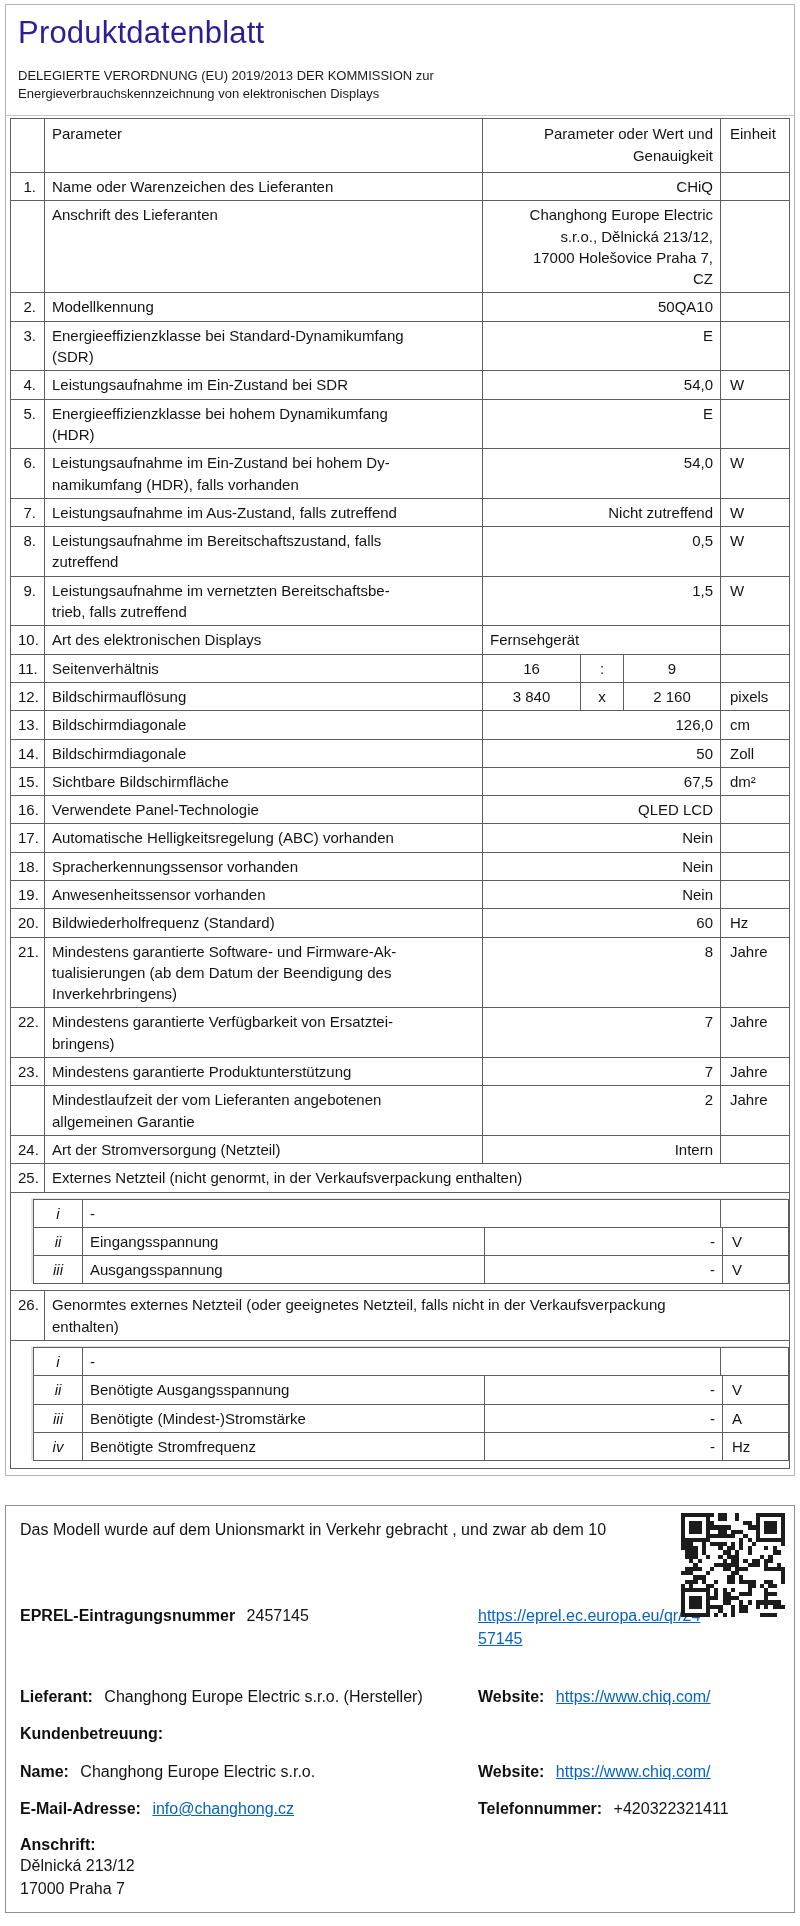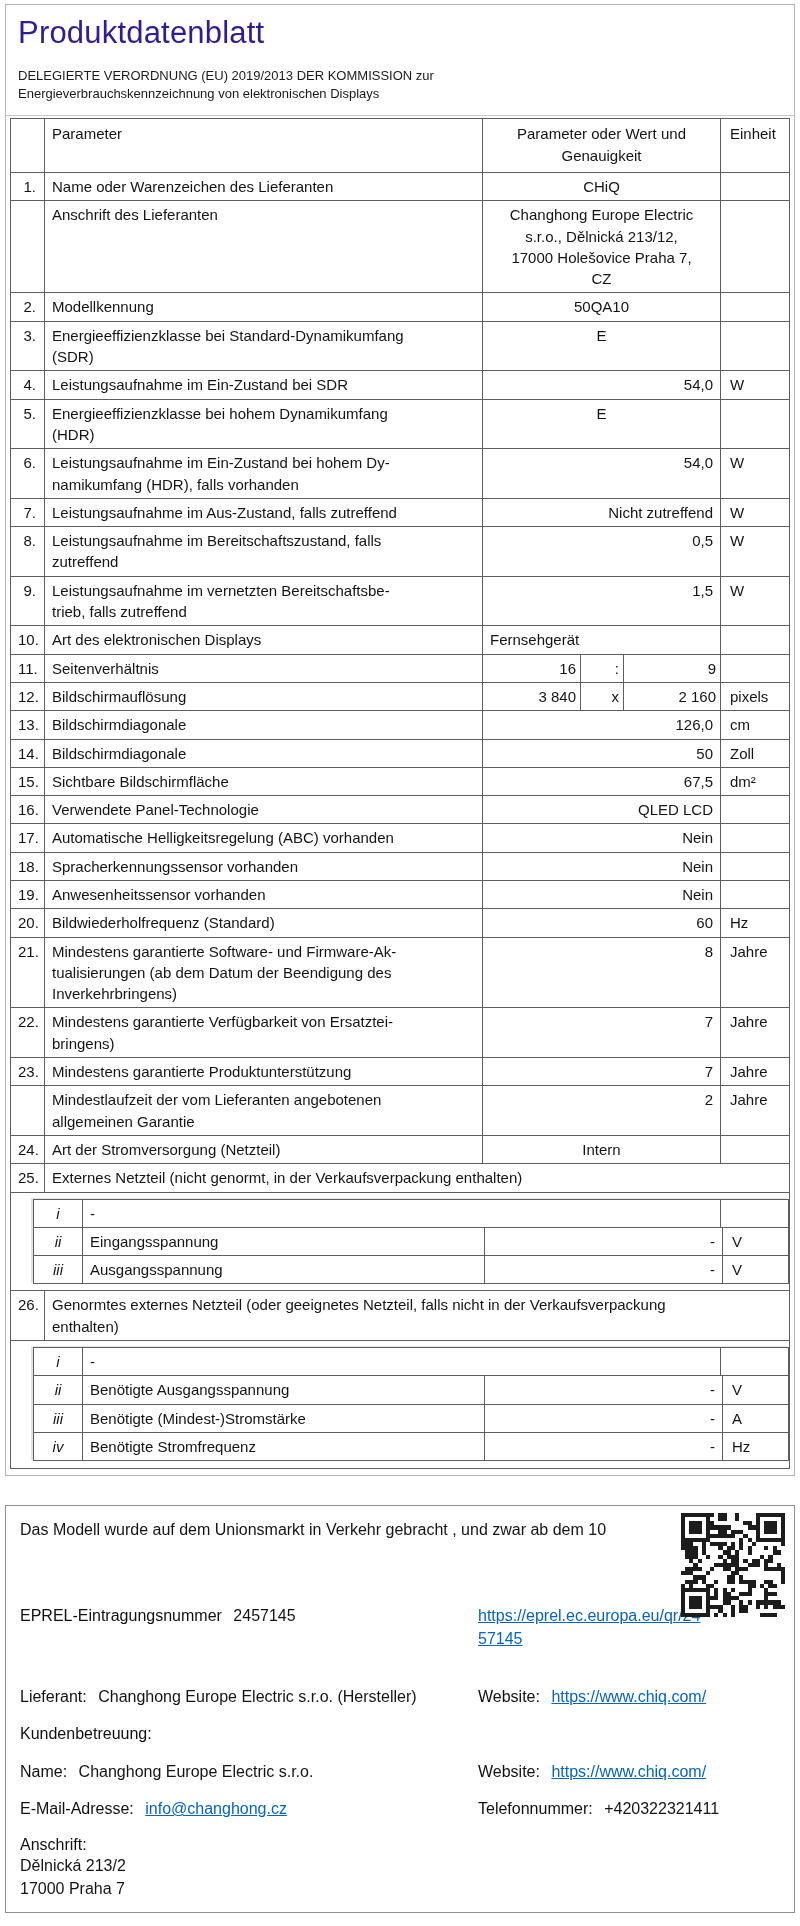--- a/index.html
+++ b/index.html
@@ -10,40 +10,40 @@
   .title{font-size:31px;font-weight:normal;color:#2b1e96;margin:2px 0 16px 0;letter-spacing:.2px}
   .subtitle .ln{display:block;font-size:13px;line-height:1.4;color:#1a1a1a}
   .main-table{margin:2px 4px 0 4px;border:1px solid #5e5e5e;background:#fff}
   .tr{display:grid;grid-template-columns:34px 438px 238px 1fr;border-bottom:1px solid #5e5e5e}
   .tr.last{border-bottom:none}
   .td{padding:3px 7px;font-size:15px;line-height:1.42;border-right:1px solid #5e5e5e;min-height:10px}
   .td .ln{display:block}
   .num{text-align:right;padding-right:8px}
   .unit{border-right:none;padding-left:9px}
   .th{font-weight:normal;padding-top:4px;padding-bottom:6px}
-  .val.left{text-align:center}
+  .val.left{text-align:right}
   .val.right{text-align:right}
   .val.center{}
   .tr.span{grid-template-columns:34px 1fr}
   .tr.span .label{border-right:none}
   .tr.bt{border-top:1px solid #5e5e5e;margin-top:-1px}
   .subtable{margin:6px 0 7px 22px;border:1px solid #5e5e5e;background:#fff;box-shadow:-2px -1px 0 #e3e3e3}
   .subtable .tr{grid-template-columns:49px 402px 238px 1fr}
   .subtable .tr.merge{grid-template-columns:49px 1fr 67px}
   .rn{font-style:italic;text-align:center;padding-left:2px;padding-right:2px}
   .split{display:grid;grid-template-columns:97px 43px 1fr;padding:0}
-  .split .sub{display:block;text-align:right;padding:3px 4px;line-height:1.42}
+  .split .sub{display:block;text-align:center;padding:3px 4px;line-height:1.42}
   .split .sub + .sub{border-left:1px solid #5e5e5e}
   .bottom-box{border:1px solid #8f8f8f;margin-top:29px;padding:13px 14px 12px 14px;position:relative;background:#fff}
   .sentence{font-size:16px;line-height:1.4;white-space:nowrap;overflow:hidden;min-height:86px;padding-right:2px}
   .qr{position:absolute;top:7px;right:9px;width:104px;height:104px;background:#fff}
   .frow{display:flex;align-items:flex-start;margin-bottom:15px;font-size:16px;line-height:1.4}
   .frow .left{flex:1;padding-right:8px}
   .frow .right{width:302px}
-  .lbl{font-weight:normal;color:#101010}
+  .lbl{font-weight:bold;color:#101010}
   .pv{margin-left:7px}
   a.link{color:#0563c1;text-decoration:underline;cursor:pointer}
   a.link .ln{display:block}
   .eprel{margin-bottom:36px}
   .addr-lines .ln{display:block;font-size:16px;line-height:1.45}
   .address-block{margin-top:2px}
 </style>
 </head>
 <body>
 
@@ -701,18 +701,18 @@
     </div>
     <div class="right">
       <span class="lbl">Telefonnummer:</span>
       <span class="pv">+420322321411</span>
     </div>
   </div>
 
   <div class="address-block">
     <span class="lbl" style="font-size:16px">Anschrift:</span>
     <div class="addr-lines">
-      <span class="ln">Dělnická 213/2</span>
+      <span class="ln">Dělnická 213/12</span>
       <span class="ln">17000 Praha 7</span>
 
     </div>
   </div>
 </div>
 
 </body></html>

